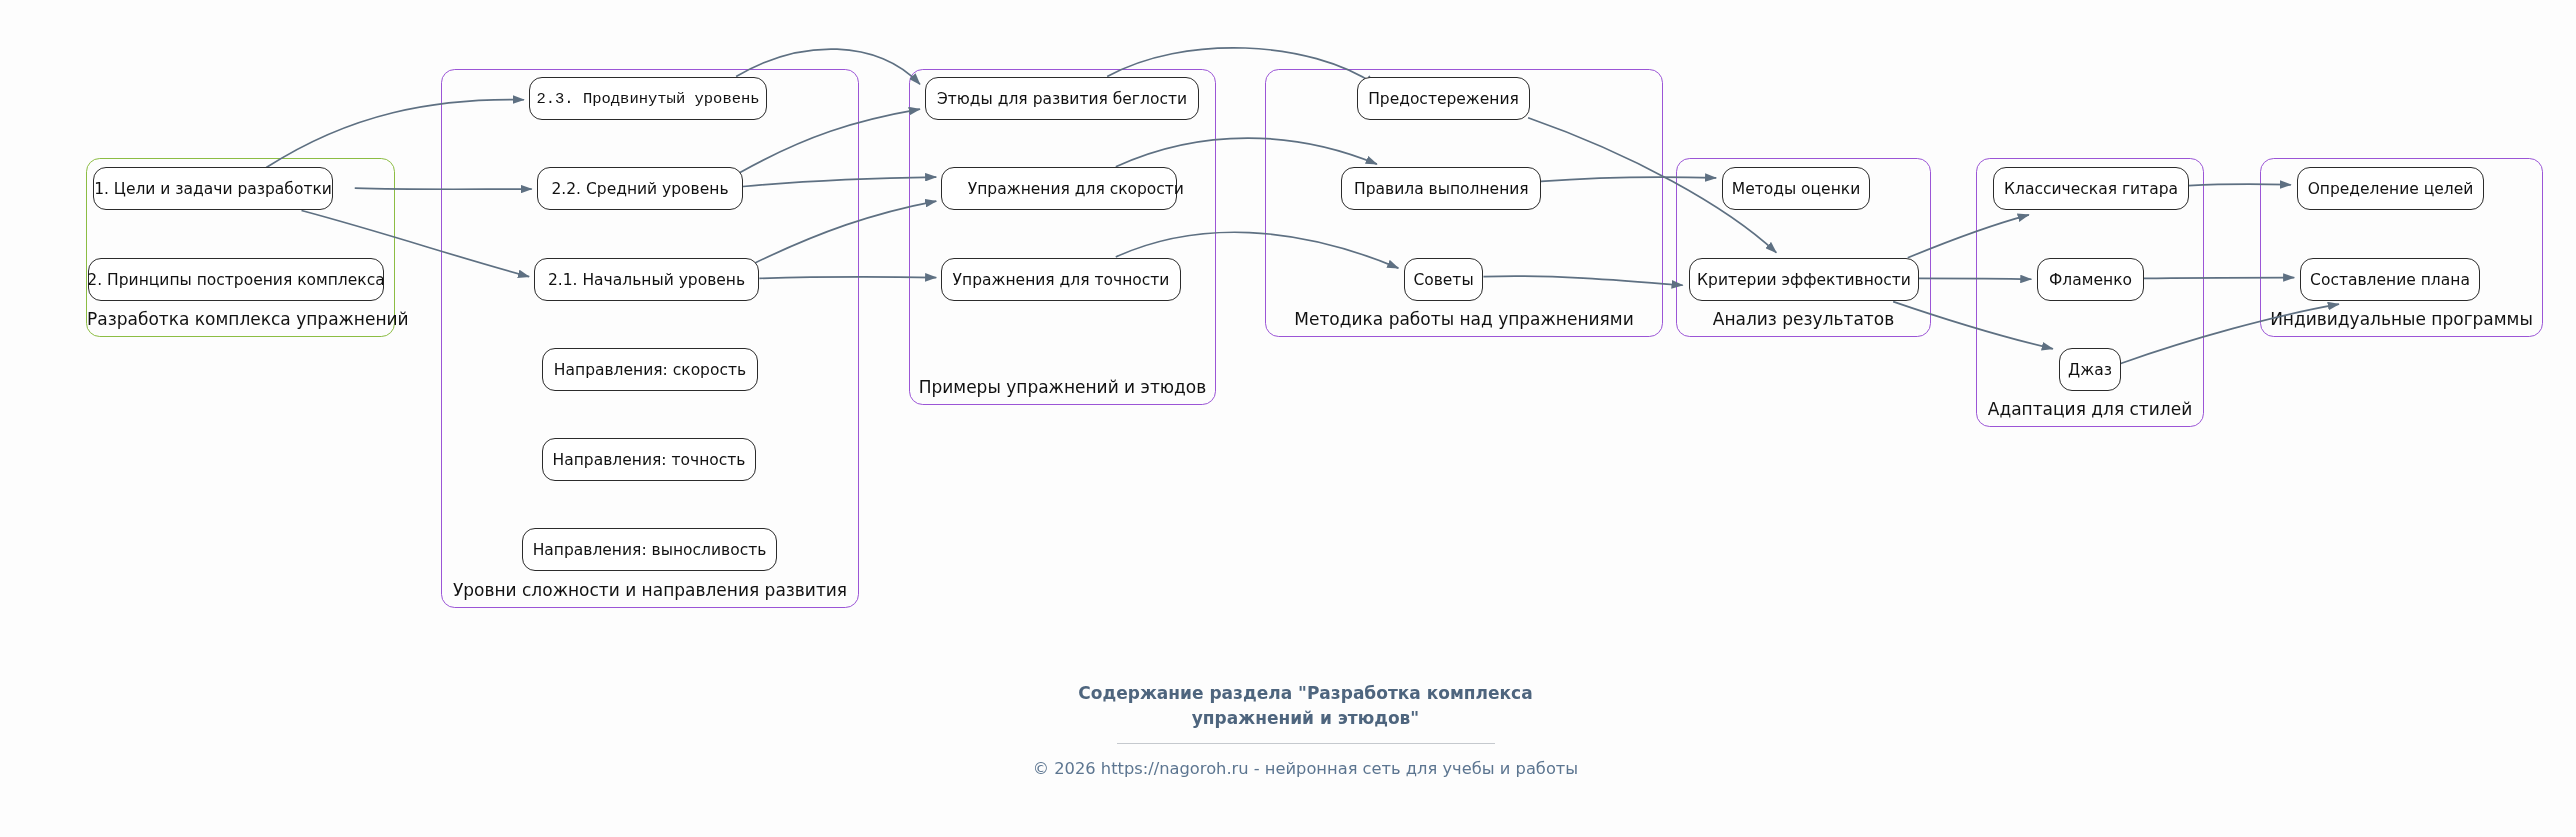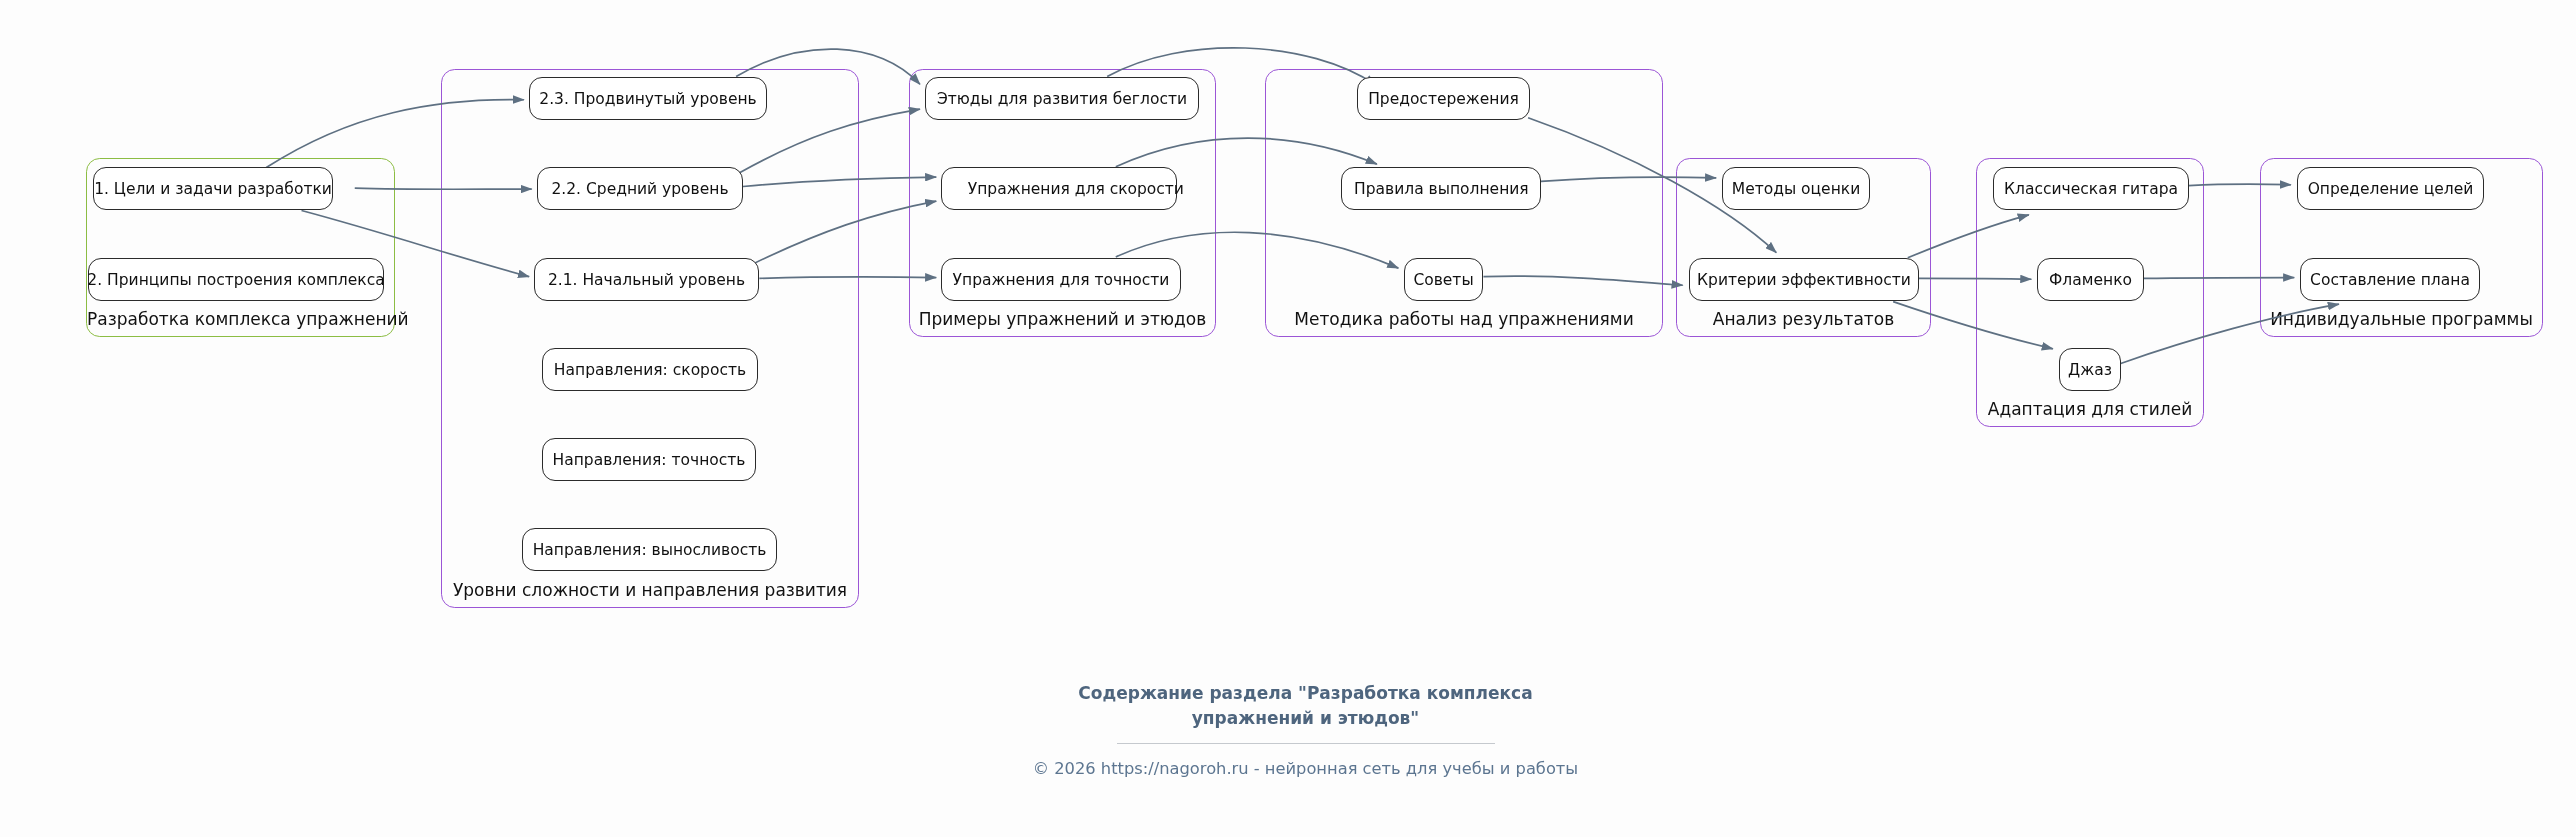--- a/index.html
+++ b/index.html
@@ -28,21 +28,21 @@
 <body>
 
 <div class="canvas">
 
   <div class="cluster green" style="left:86px;top:158px;width:309px;height:179px;">
     <div class="cluster-label">Разработка комплекса упражнений</div>
   </div>
   <div class="cluster" style="left:441px;top:69px;width:418px;height:539px;">
     <div class="cluster-label">Уровни сложности и направления развития</div>
   </div>
-  <div class="cluster" style="left:909px;top:69px;width:307px;height:268px;">
+  <div class="cluster" style="left:909px;top:69px;width:307px;height:336px;">
     <div class="cluster-label">Примеры упражнений и этюдов</div>
   </div>
   <div class="cluster" style="left:1265px;top:69px;width:398px;height:268px;">
     <div class="cluster-label">Методика работы над упражнениями</div>
   </div>
   <div class="cluster" style="left:1676px;top:158px;width:255px;height:179px;">
     <div class="cluster-label">Анализ результатов</div>
   </div>
   <div class="cluster" style="left:1976px;top:158px;width:228px;height:269px;">
     <div class="cluster-label">Адаптация для стилей</div>
@@ -75,21 +75,21 @@
     <path class="edge" marker-end="url(#arrow)" d="M2234,324 C2278,324 2322,324 2365,325"></path>
     <path class="edge" marker-end="url(#arrow)" d="M2204,351 C2277,376 2335,393 2390,406"></path>
     <path class="edge" marker-end="url(#arrow)" d="M2548,216 C2588,214 2628,214 2667,215"></path>
     <path class="edge" marker-end="url(#arrow)" d="M2496,324 C2553,323 2613,323 2671,323"></path>
     <path class="edge" marker-end="url(#arrow)" d="M2469,423 C2551,394 2649,367 2723,354"></path>
   </svg>
 
   <div class="node" style="left:93px;top:167px;width:240px;">1. Цели и задачи разработки</div>
   <div class="node" style="left:88px;top:258px;width:296px;">2. Принципы построения комплекса</div>
 
-  <div class="node" style="left:529px;top:77px;width:238px;">2.3. Продвинутый уровень</div>
+  <div class="node" style="left:529px;top:77px;width:238px;font-family:Liberation Mono, monospace;">2.3. Продвинутый уровень</div>
   <div class="node" style="left:537px;top:167px;width:206px;">2.2. Средний уровень</div>
   <div class="node" style="left:534px;top:258px;width:225px;">2.1. Начальный уровень</div>
   <div class="node" style="left:542px;top:348px;width:216px;">Направления: скорость</div>
   <div class="node" style="left:542px;top:438px;width:214px;">Направления: точность</div>
   <div class="node" style="left:522px;top:528px;width:255px;">Направления: выносливость</div>
 
   <div class="node" style="left:925px;top:77px;width:274px;">Этюды для развития беглости</div>
   <div class="node" style="left:941px;top:167px;width:236px;padding-left:44px;">Упражнения для скорости</div>
   <div class="node" style="left:941px;top:258px;width:240px;">Упражнения для точности</div>
 

